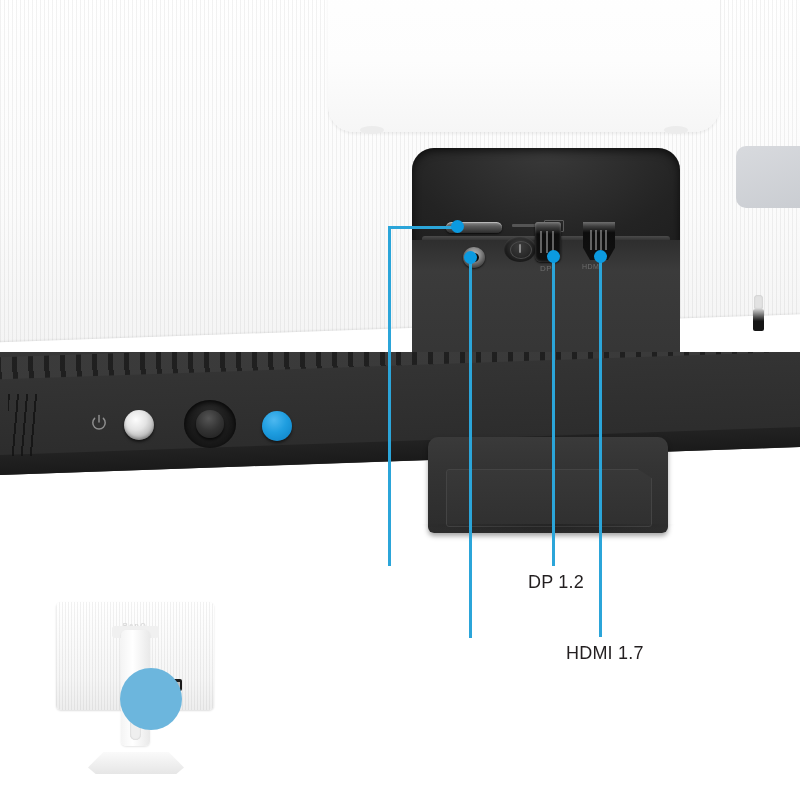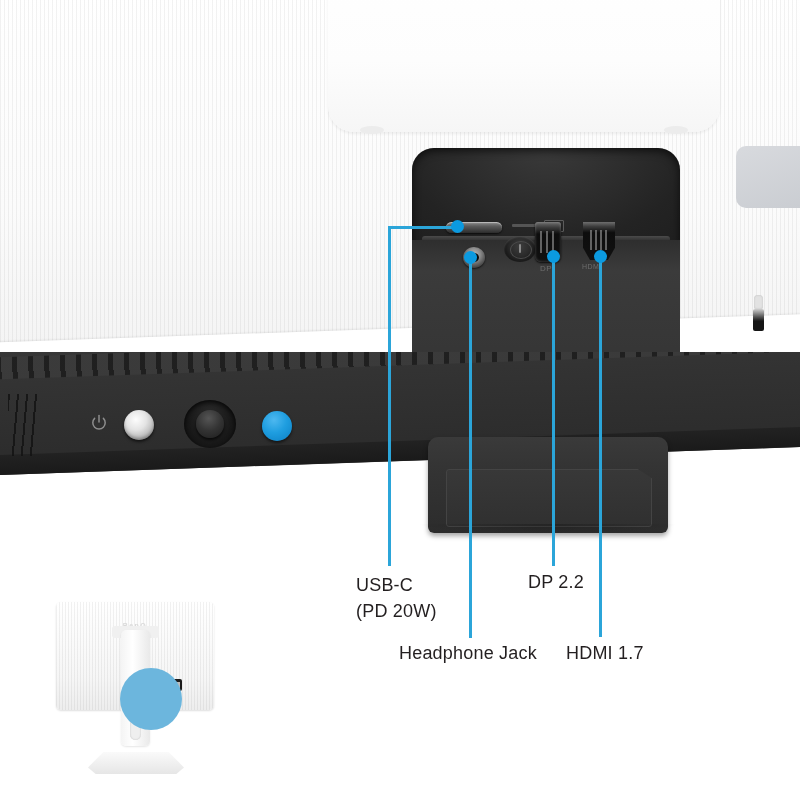--- a/index.html
+++ b/index.html
@@ -333,26 +333,21 @@
 
   <div class="lead-line lead-v" style="left:469px;top:260px;height:378px;"></div>
   <div class="dot" style="left:464px;top:251px;"></div>
 
   <div class="lead-line lead-v" style="left:552px;top:259px;height:307px;"></div>
   <div class="dot" style="left:547px;top:250px;"></div>
 
   <div class="lead-line lead-v" style="left:599px;top:259px;height:378px;"></div>
   <div class="dot" style="left:594px;top:250px;"></div>
 
-  <div class="label" id="lbl-usbc">
-    <span class="l1">USB-C</span>
-    <span class="l2">(PD 20W)</span>
-  </div>
-  <div class="label" id="lbl-dp">DP 2.2</div>
-  <div class="label" id="lbl-hp">Headphone Jack</div>
+  <div class="label" id="lbl-dp">DP 1.2</div>
   <div class="label" id="lbl-hdmi">HDMI 1.7</div>
 
   <div id="thumb">
     <div class="panel">
       <div class="brand">BenQ</div>
     </div>
     <div class="vesa-tab"></div>
     <div class="neck"></div>
     <div class="neck-hole"></div>
     <div id="thumb-port-chip"></div>

